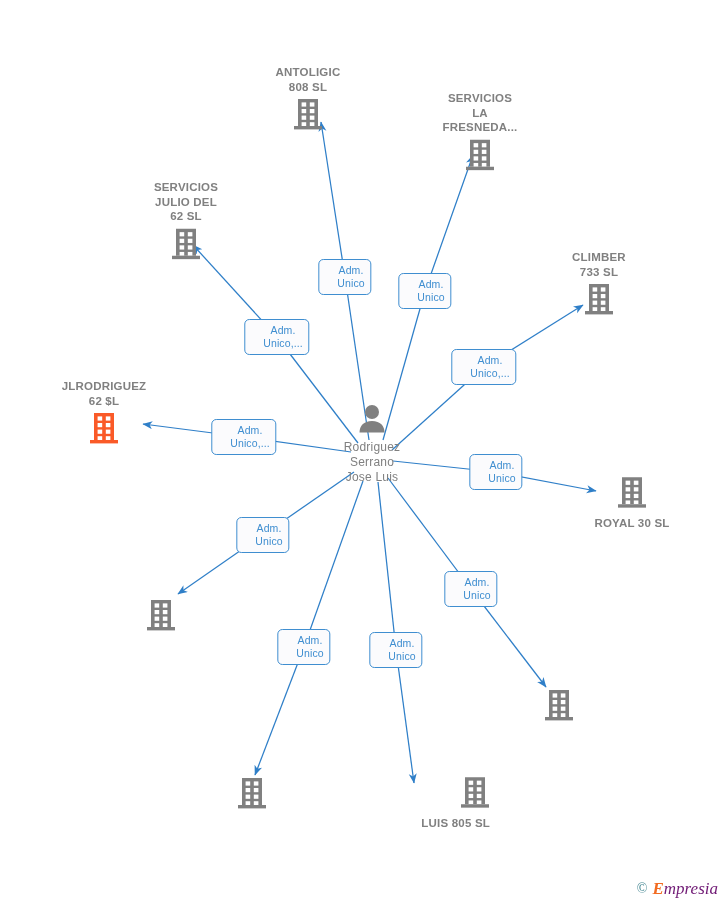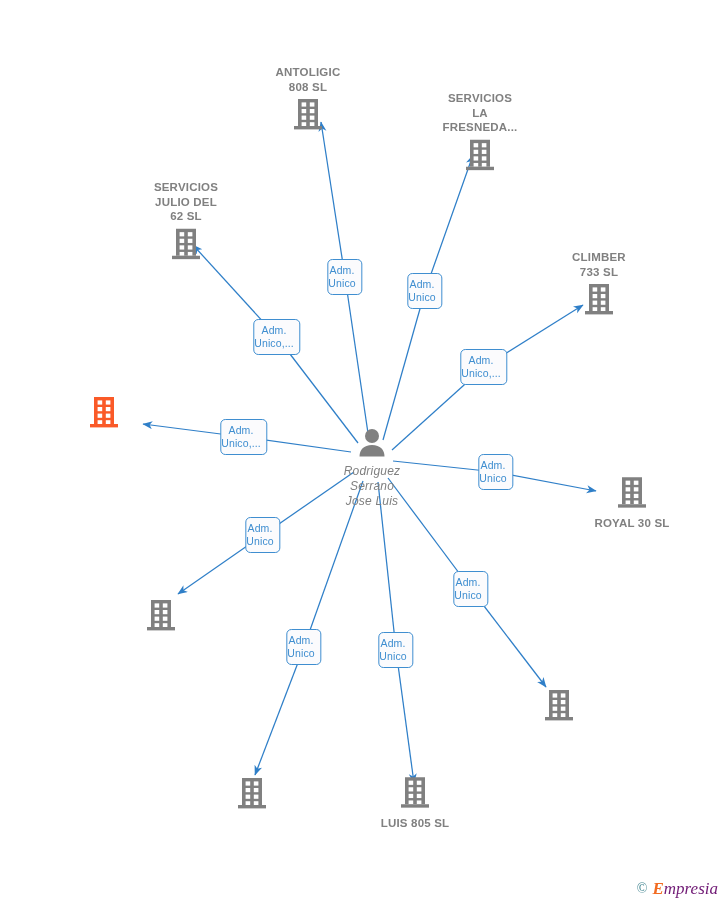--- a/index.html
+++ b/index.html
@@ -36,21 +36,21 @@
   
   .elabel{
     position:absolute;
     transform:translate(-50%,-50%);
     background:#fbfbfd;
     border:1.3px solid #3f8ed0;
     border-radius:5px;
     color:#3f8ed0;
     font-size:10.5px;
     line-height:13px;
-    padding:4px 6px 4px 0;
+    padding:4px 6px 4px 18px;
     text-align:center;
     white-space:pre-line;
     box-sizing:border-box;
     letter-spacing:.1px;
   }
 
   
   #watermark{
     position:absolute;right:10px;bottom:6px;
     display:flex;align-items:center;gap:5px;
@@ -90,21 +90,21 @@
         <line x1="378" y1="482" x2="396" y2="650" stroke="#2f7fc8" stroke-width="1.25"></line>
         <line x1="396" y1="650" x2="414" y2="783" stroke="#2f7fc8" stroke-width="1.25" marker-end="url(#arrow)"></line>
         <line x1="363" y1="481" x2="304" y2="647" stroke="#2f7fc8" stroke-width="1.25"></line>
         <line x1="304" y1="647" x2="255" y2="775" stroke="#2f7fc8" stroke-width="1.25" marker-end="url(#arrow)"></line>
         <line x1="354" y1="472" x2="263" y2="535" stroke="#2f7fc8" stroke-width="1.25"></line>
         <line x1="263" y1="535" x2="178" y2="594" stroke="#2f7fc8" stroke-width="1.25" marker-end="url(#arrow)"></line>
       </g>
   </svg>
 
   <div id="node-layer">
-      <div class="node person" style="left: 372px; top: 468px; font-style: italic;">
+      <div class="node person" style="left: 372px; top: 444px;">
         <span class="glyph"><svg class="person-ico" viewBox="0 0 28 30" xmlns="http://www.w3.org/2000/svg">
             <circle cx="14" cy="9" r="7" fill="#808080"></circle>
             <path d="M14 18 C5.6 18 1.5 23 1.5 29.5 L26.5 29.5 C26.5 23 22.4 18 14 18 Z" fill="#808080"></path>
           </svg></span>
         <span class="cap below">Rodriguez
 Serrano
 Jose Luis</span>
       </div>
       <div class="node company" style="left: 308px; top: 100px;">
         <span class="cap above">ANTOLIGIC
@@ -166,20 +166,22 @@
             <rect x="8.6" y="12" width="4.6" height="4.2" fill="#ffffff"></rect>
             <rect x="16.8" y="12" width="4.6" height="4.2" fill="#ffffff"></rect>
             <rect x="8.6" y="18.6" width="4.6" height="4.2" fill="#ffffff"></rect>
             <rect x="16.8" y="18.6" width="4.6" height="4.2" fill="#ffffff"></rect>
             <rect x="8.6" y="25.2" width="4.6" height="3.8" fill="#ffffff"></rect>
             <rect x="16.8" y="25.2" width="4.6" height="3.8" fill="#ffffff"></rect>
             <rect x="1" y="29" width="28" height="3.4" fill="#808080"></rect>
           </svg></span>
       </div>
       <div class="node company" style="left: 104px; top: 414px;">
+        <span class="cap above" style="color: rgb(128, 128, 128);">JLRODRIGUEZ
+62  $L</span>
         <span class="glyph"><svg class="bldg" viewBox="0 0 30 34" xmlns="http://www.w3.org/2000/svg">
             <rect x="5" y="2" width="20" height="27" fill="#fa5a28"></rect>
             <rect x="8.6" y="5.4" width="4.6" height="4.2" fill="#ffffff"></rect>
             <rect x="16.8" y="5.4" width="4.6" height="4.2" fill="#ffffff"></rect>
             <rect x="8.6" y="12" width="4.6" height="4.2" fill="#ffffff"></rect>
             <rect x="16.8" y="12" width="4.6" height="4.2" fill="#ffffff"></rect>
             <rect x="8.6" y="18.6" width="4.6" height="4.2" fill="#ffffff"></rect>
             <rect x="16.8" y="18.6" width="4.6" height="4.2" fill="#ffffff"></rect>
             <rect x="8.6" y="25.2" width="4.6" height="3.8" fill="#ffffff"></rect>
             <rect x="16.8" y="25.2" width="4.6" height="3.8" fill="#ffffff"></rect>
@@ -208,21 +210,21 @@
             <rect x="16.8" y="5.4" width="4.6" height="4.2" fill="#ffffff"></rect>
             <rect x="8.6" y="12" width="4.6" height="4.2" fill="#ffffff"></rect>
             <rect x="16.8" y="12" width="4.6" height="4.2" fill="#ffffff"></rect>
             <rect x="8.6" y="18.6" width="4.6" height="4.2" fill="#ffffff"></rect>
             <rect x="16.8" y="18.6" width="4.6" height="4.2" fill="#ffffff"></rect>
             <rect x="8.6" y="25.2" width="4.6" height="3.8" fill="#ffffff"></rect>
             <rect x="16.8" y="25.2" width="4.6" height="3.8" fill="#ffffff"></rect>
             <rect x="1" y="29" width="28" height="3.4" fill="#808080"></rect>
           </svg></span>
       </div>
-      <div class="node company" style="left: 415px; top: 803px;">
+      <div class="node company" style="left: 415px; top: 803px; text-align: right;">
         <span class="glyph"><svg class="bldg" viewBox="0 0 30 34" xmlns="http://www.w3.org/2000/svg">
             <rect x="5" y="2" width="20" height="27" fill="#808080"></rect>
             <rect x="8.6" y="5.4" width="4.6" height="4.2" fill="#ffffff"></rect>
             <rect x="16.8" y="5.4" width="4.6" height="4.2" fill="#ffffff"></rect>
             <rect x="8.6" y="12" width="4.6" height="4.2" fill="#ffffff"></rect>
             <rect x="16.8" y="12" width="4.6" height="4.2" fill="#ffffff"></rect>
             <rect x="8.6" y="18.6" width="4.6" height="4.2" fill="#ffffff"></rect>
             <rect x="16.8" y="18.6" width="4.6" height="4.2" fill="#ffffff"></rect>
             <rect x="8.6" y="25.2" width="4.6" height="3.8" fill="#ffffff"></rect>
             <rect x="16.8" y="25.2" width="4.6" height="3.8" fill="#ffffff"></rect>

